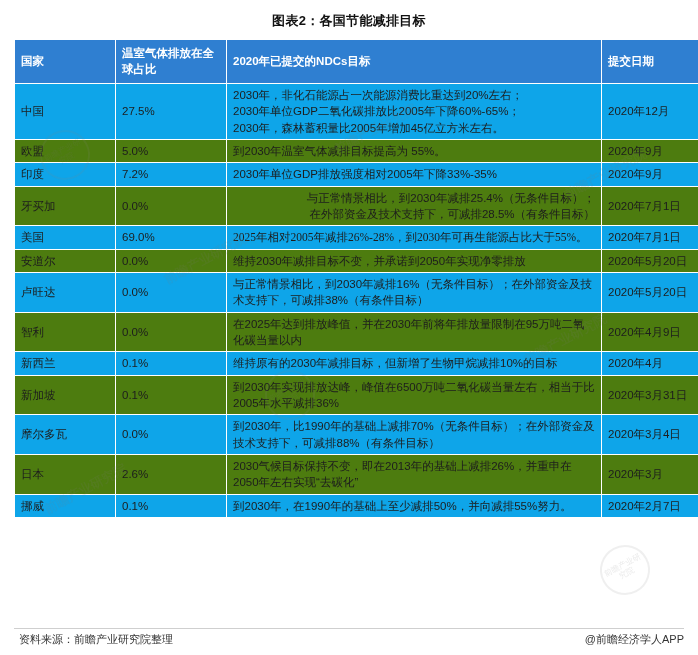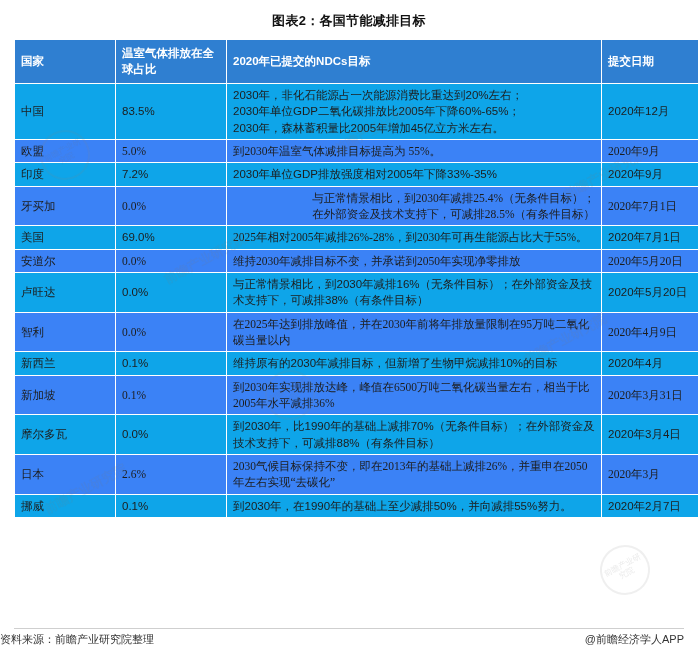--- a/index.html
+++ b/index.html
@@ -50,31 +50,31 @@
   }
   table.main td {
     border: 1px solid #ffffff;
     padding: 3px 6px;
     vertical-align: middle;
     line-height: 1.42;
     font-size: 11.5px;
     color: #1d1d1d;
   }
   tr.band-a td { background: #0ea5e9; }
-  tr.band-b td { background: #3b82f6; font-family: Liberation Serif, serif; }
+  tr.band-b td { background: #4d7c0f; }
   td.c-country { white-space: nowrap; }
   td.c-share { white-space: nowrap; }
   td.c-date { white-space: nowrap; }
   .header-row th:nth-child(1) { width: 88px; margin-left: 24px; }
   .header-row th:nth-child(2) { width: 98px; }
   .header-row th:nth-child(3) { width: 362px; }
   .header-row th:nth-child(4) { width: 122px; }
   .footer {
     position: absolute;
-    left: 0;
+    left: 19px;
     right: 14px;
     bottom: 8px;
     display: flex;
     justify-content: space-between;
     align-items: center;
     font-size: 11px;
     color: #333;
   }
   .footer .source { color: #333; }
   .footer .brand { color: #333; }
@@ -127,21 +127,21 @@
       <tr class="header-row">
         <th>国家</th>
         <th>温室气体排放在全球占比</th>
         <th>2020年已提交的NDCs目标</th>
         <th>提交日期</th>
       </tr>
     </thead>
     <tbody>
       <tr class="band-a">
         <td class="c-country">中国</td>
-        <td class="c-share">83.5%</td>
+        <td class="c-share">27.5%</td>
         <td class="c-target" style="white-space:pre-line;">2030年，非化石能源占一次能源消费比重达到20%左右；
 2030年单位GDP二氧化碳排放比2005年下降60%-65%；
 2030年，森林蓄积量比2005年增加45亿立方米左右。</td>
         <td class="c-date">2020年12月</td>
       </tr>
       <tr class="band-b">
         <td class="c-country">欧盟</td>
         <td class="c-share">5.0%</td>
         <td class="c-target" style="white-space:pre-line;margin-top:40px;">到2030年温室气体减排目标提高为 55%。</td>
         <td class="c-date">2020年9月</td>

